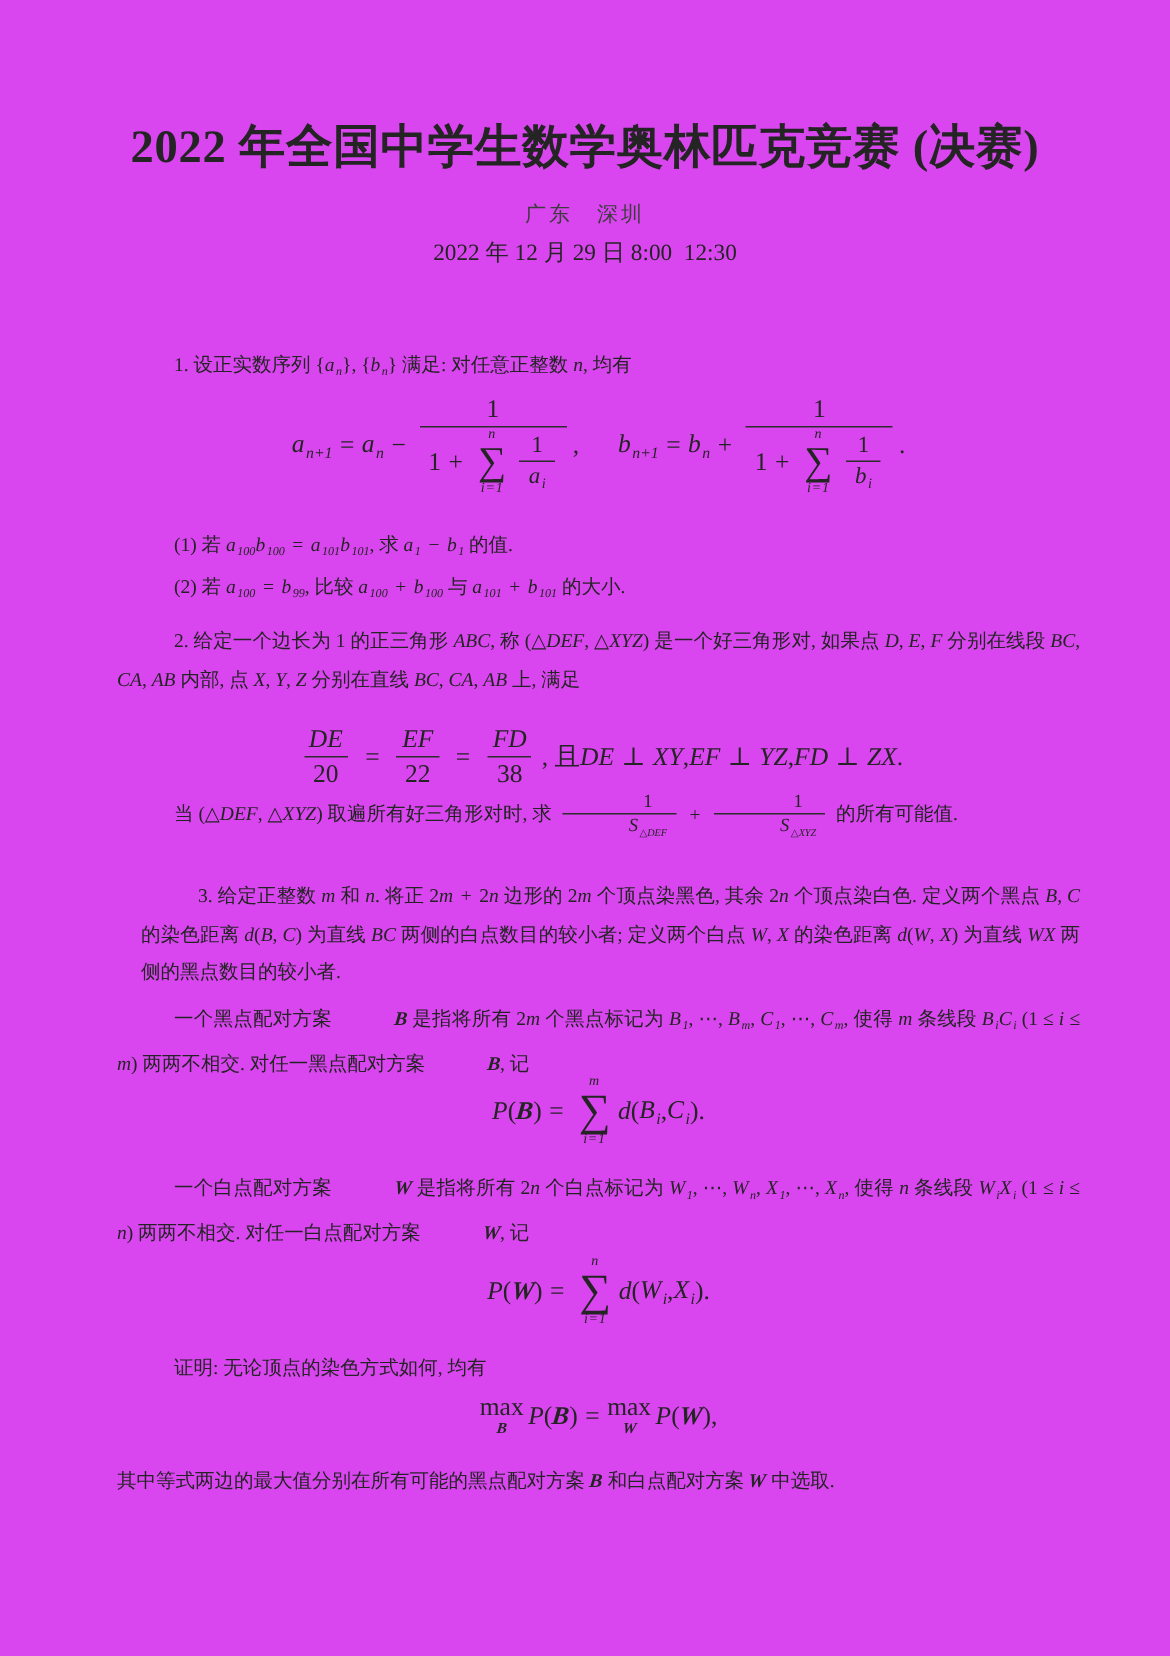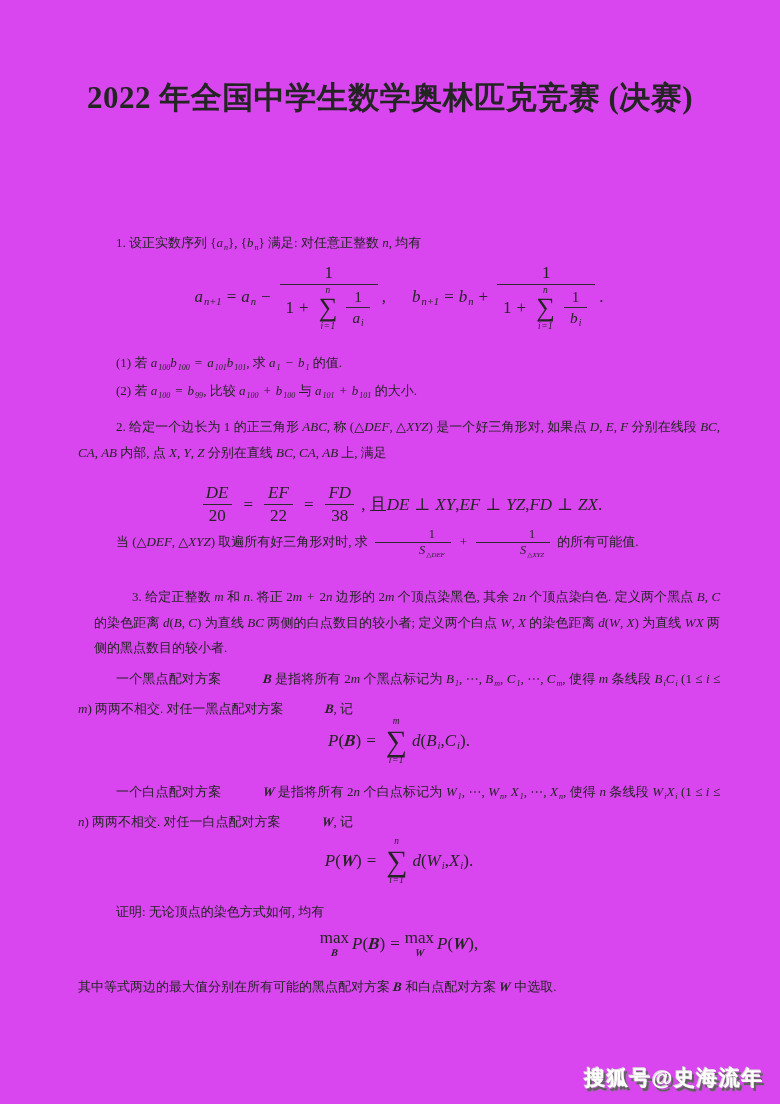--- a/index.html
+++ b/index.html
@@ -66,20 +66,22 @@
     color:#ffffff;
     text-shadow:-1px -1px 0 #d8d8d8, 2px 2.5px 0 #606060, 2px 2.5px 2px #7a7a7a;
   }
 </style>
 </head>
 <body>
 
 <div class="page">
   <header>
     <h1 class="title">2022 年全国中学生数学奥林匹克竞赛 (决赛)</h1>
+    <div class="hsub loc">广东　深圳</div>
+    <div class="hsub date">2022 年 12 月 29 日 8:00  12:30</div>
   </header>
 
   <main id="doc">
       <div class="blk para indent"><span class="mc">1.  设正实数序列 {</span><span class="mi">a<span class="msub">n</span></span><span class="mc">}, {</span><span class="mi">b<span class="msub">n</span></span><span class="mc">} 满足: 对任意正整数 </span><span class="mi">n</span><span class="mc">, 均有</span></div>
       <div class="blk eq eq-tall">
         <span class="mi">a<span class="msub">n+1</span></span>
         <span class="mo">=</span>
         <span class="mi">a<span class="msub">n</span></span>
         <span class="mo">−</span>
         <span class="frac">
@@ -249,14 +251,13 @@
         </span>
         <span class="mi">P</span>
         <span class="mn">(</span>
         <span class="scr">W</span>
         <span class="mn">)</span>
         <span class="mc">,</span>
       </div>
       <div class="blk para"><span class="mc">其中等式两边的最大值分别在所有可能的黑点配对方案 </span><span class="scr">B</span><span class="mc"> 和白点配对方案 </span><span class="scr">W</span><span class="mc"> 中选取.</span></div>
     </main>
 
-  <div class="watermark">搜狐号@史海流年</div>
 </div>
 
 </body></html>

